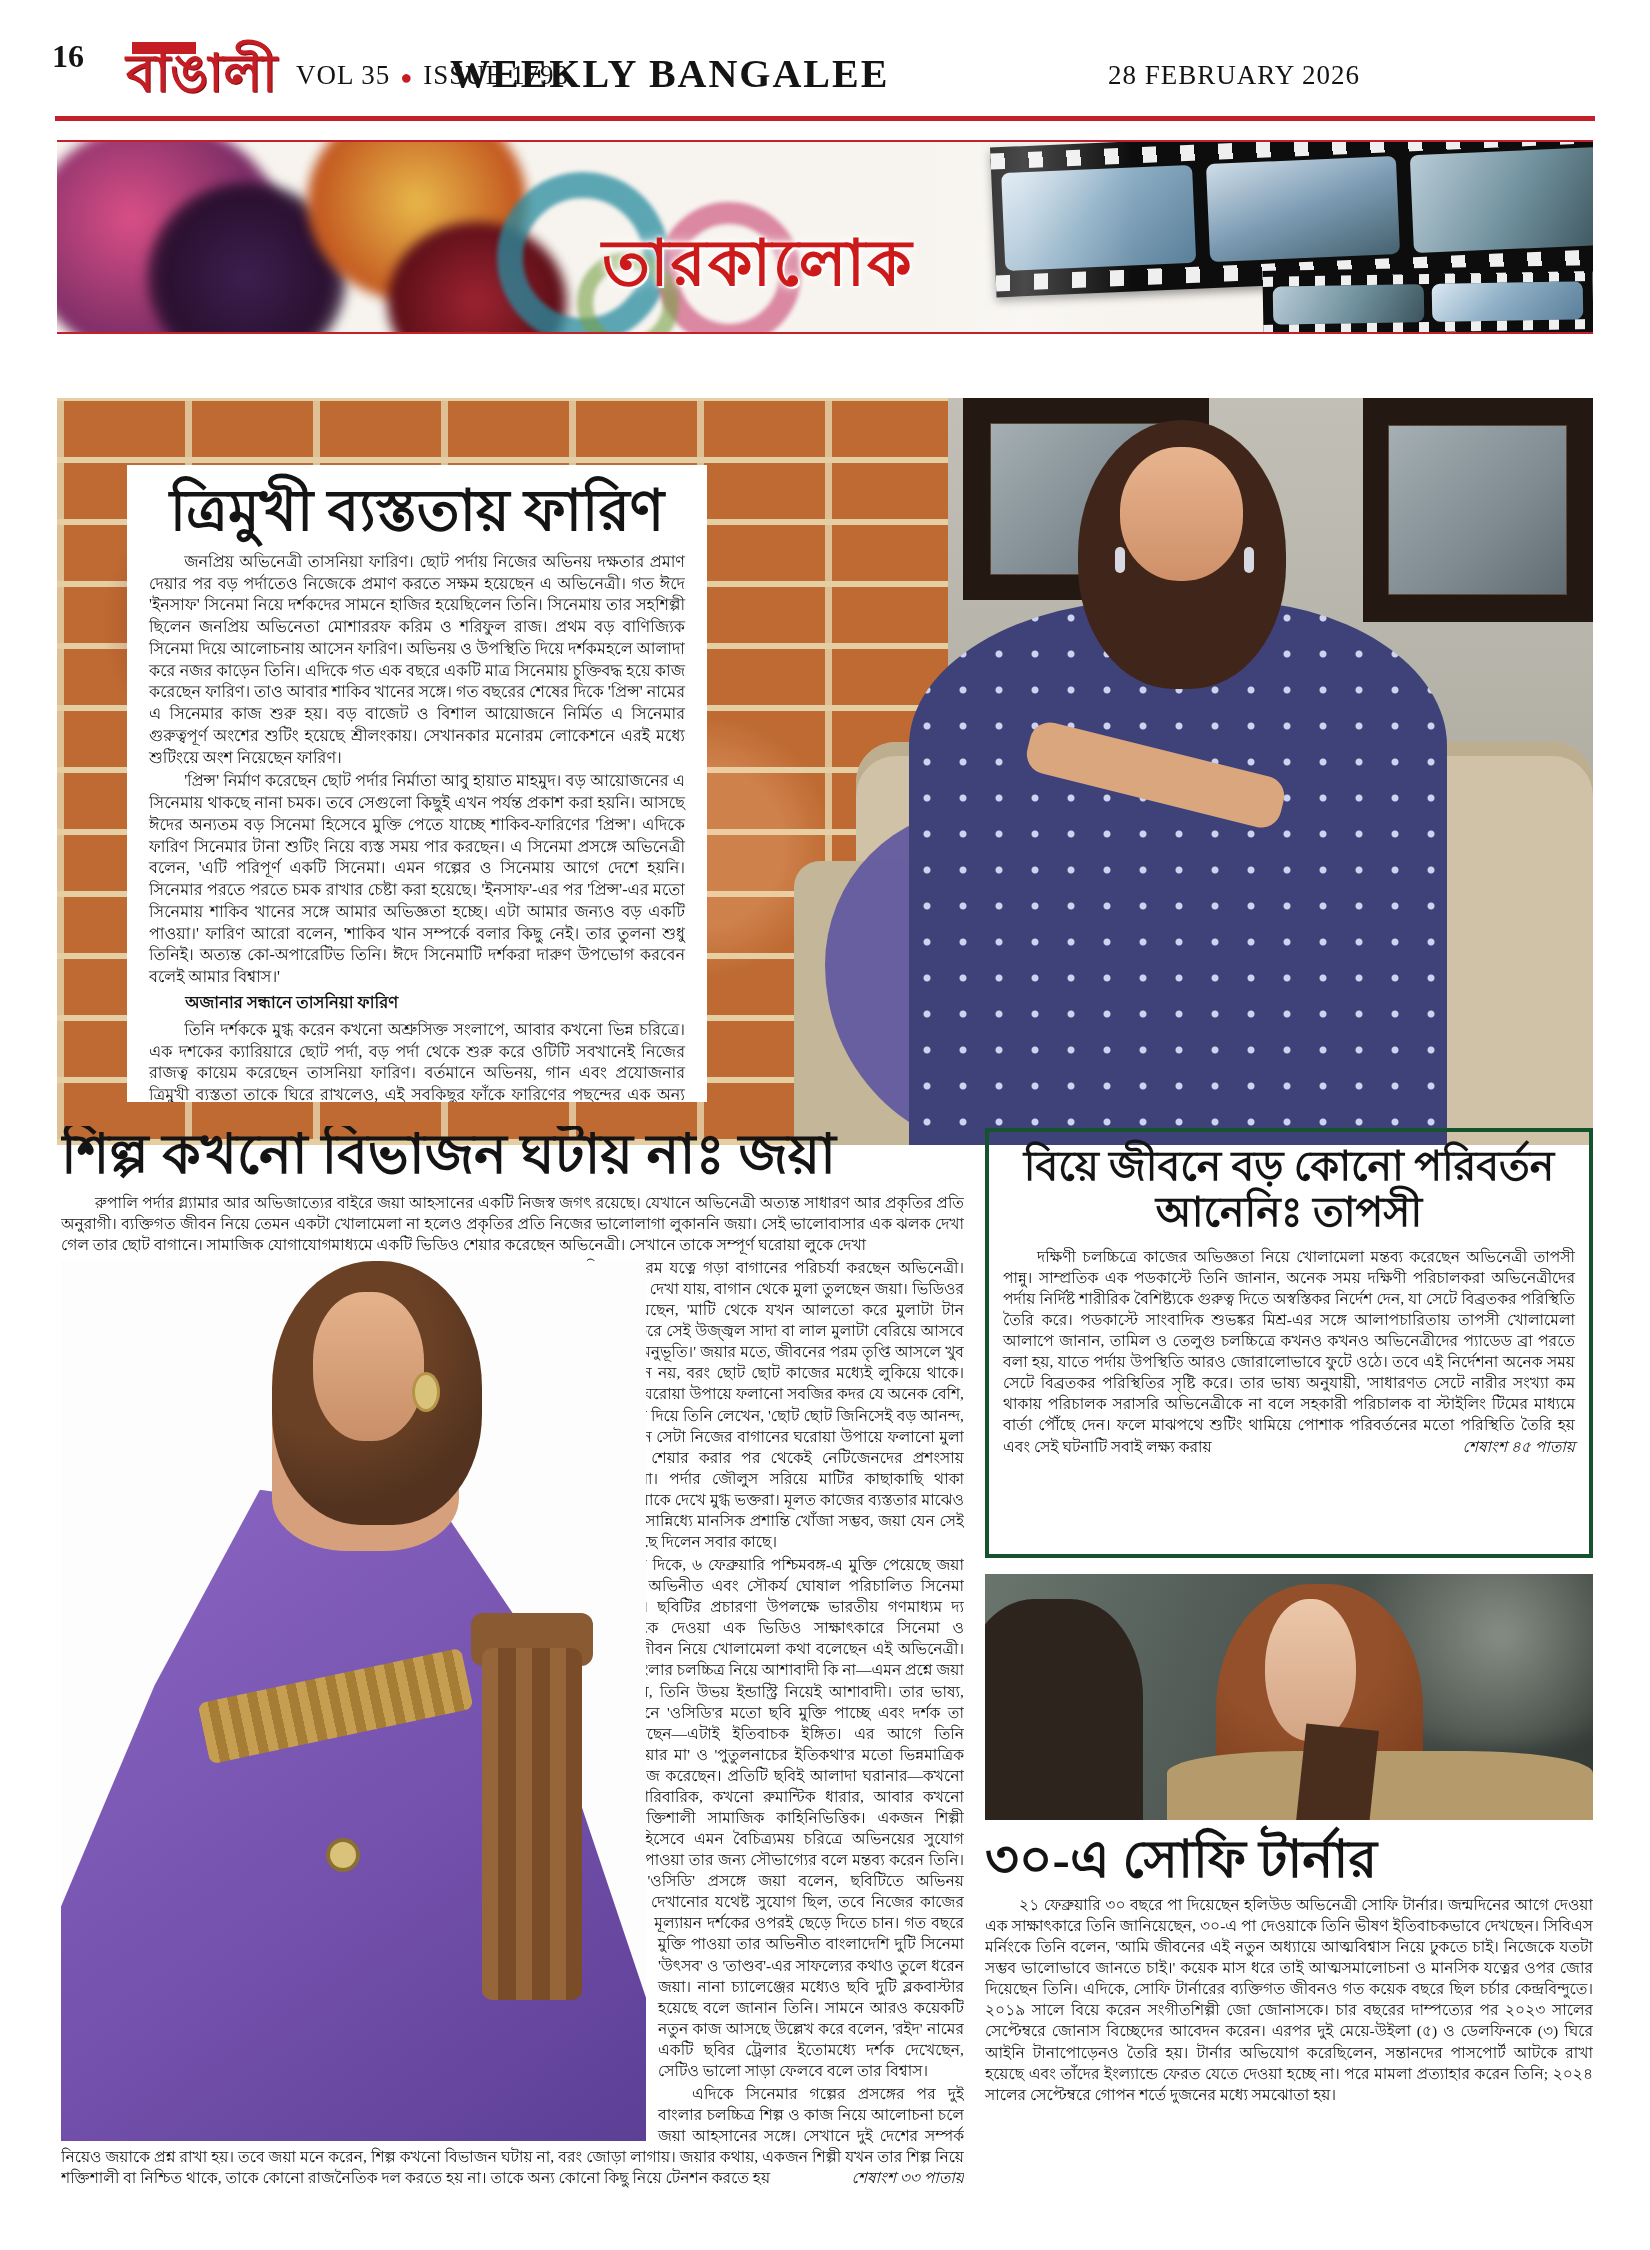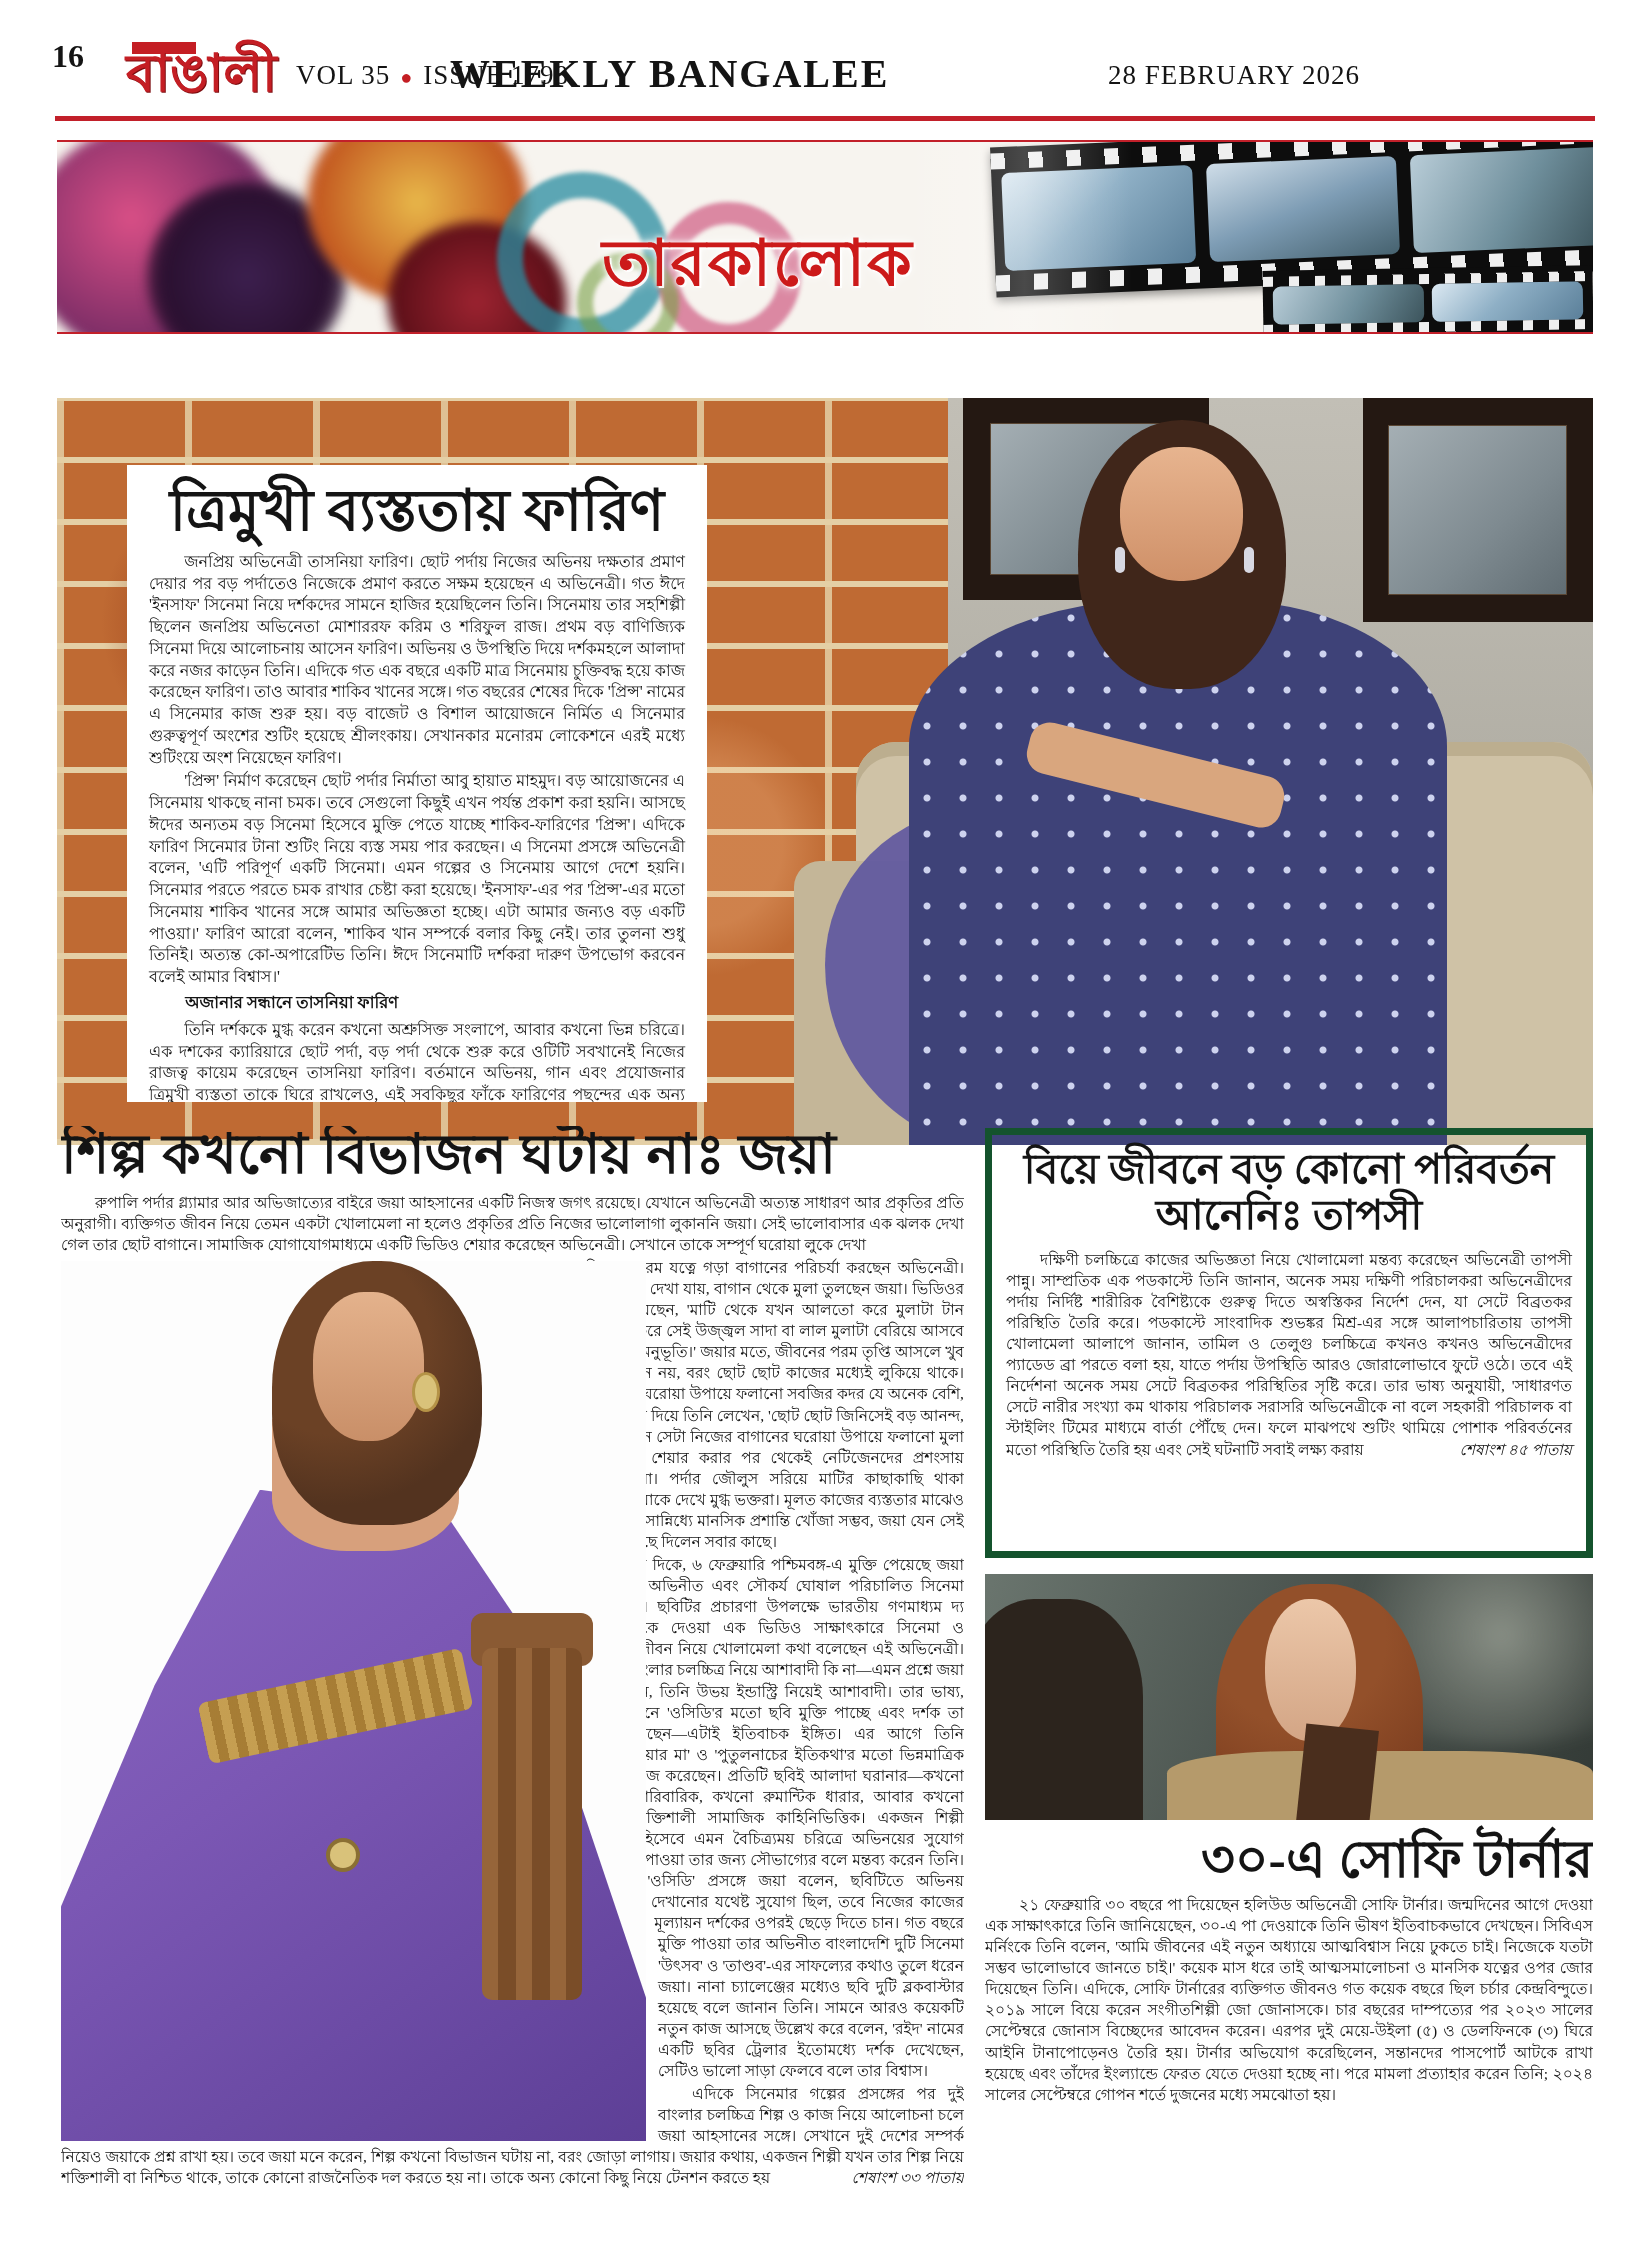--- a/index.html
+++ b/index.html
@@ -105,36 +105,36 @@
      clip-path:polygon(34% 0,66% 4%,78% 20%,88% 46%,100% 78%,100% 100%,0 100%,0 64%,16% 30%);}
   .jaya-belt{position:absolute;left:24%;top:47%;width:46%;height:7%;transform:rotate(-12deg);
      background:repeating-linear-gradient(90deg,#c9a24c 0 10px,#a97f2e 10px 20px);border-radius:8px;opacity:.95;}
   .chair{position:absolute;left:72%;top:44%;width:17%;height:40%;
      background:repeating-linear-gradient(90deg,#96653a 0 16px,#7a4d28 16px 34px);border-radius:10px;}
   .chair-top{position:absolute;left:70%;top:40%;width:21%;height:6%;background:#8a5a33;border-radius:12px;}
   .watch{position:absolute;left:46%;top:66%;width:26px;height:26px;background:#d9c27a;border-radius:50%;
      box-shadow:0 0 0 4px #8a6f33;}
   
   .right-col{position:absolute;left:985px;top:1128px;width:608px;height:1122px;overflow:hidden;}
-  .tapsee-box{border:7px solid #14532d;padding:10px 14px 8px 14px;height:430px;box-sizing:border-box;overflow:hidden;}
+  .tapsee-box{border:4px solid #14532d;padding:10px 14px 8px 14px;height:430px;box-sizing:border-box;overflow:hidden;}
   .tapsee-headline{margin:2px 10px 10px 10px;text-align:center;font-size:41px;font-weight:bold;line-height:1.12;}
   .tapsee-box .body-p{font-size:15.5px;}
   .sophie-photo{position:relative;margin-top:16px;width:608px;height:246px;overflow:hidden;
      background:linear-gradient(110deg,#6a756e 0%,#4d5651 45%,#333a36 100%);}
   .sophie-blur{position:absolute;left:55%;top:-20%;width:60%;height:90%;border-radius:50%;
      background:radial-gradient(circle,rgba(210,215,200,.5),rgba(210,215,200,0) 70%);filter:blur(8px);}
   .person2{position:absolute;left:-4%;top:10%;width:30%;height:100%;background:#2c241d;border-radius:40% 40% 0 0;}
   .sophie-hair{position:absolute;left:38%;top:4%;width:34%;height:110%;background:
      radial-gradient(circle at 40% 20%,#93502a 0 35%,#7e3f20 70%);border-radius:46% 46% 30% 30%;}
   .sophie-face{position:absolute;left:46%;top:10%;width:15%;height:58%;
      background:linear-gradient(180deg,#ecc7a9,#d3a585);border-radius:48%;}
   .sophie-coat{position:absolute;left:30%;top:72%;width:70%;height:30%;background:#b59a6b;
      border-radius:30% 30% 0 0;}
   .sophie-scarf{position:absolute;left:52%;top:62%;width:12%;height:40%;background:#4a2e1d;transform:rotate(6deg);}
-  .sophie-headline{margin:14px 0 8px 0;text-align:right;font-size:52px;font-weight:bold;line-height:1;}
+  .sophie-headline{margin:14px 0 8px 0;text-align:left;font-size:52px;font-weight:bold;line-height:1;}
   .sophie-body{height:330px;overflow:hidden;}
   .sophie-body .body-p{font-size:15.5px;}
 </style>
 </head>
 <body>
 
 <div class="page">
 
   <div class="page-num">16</div>
   <div class="logo">

